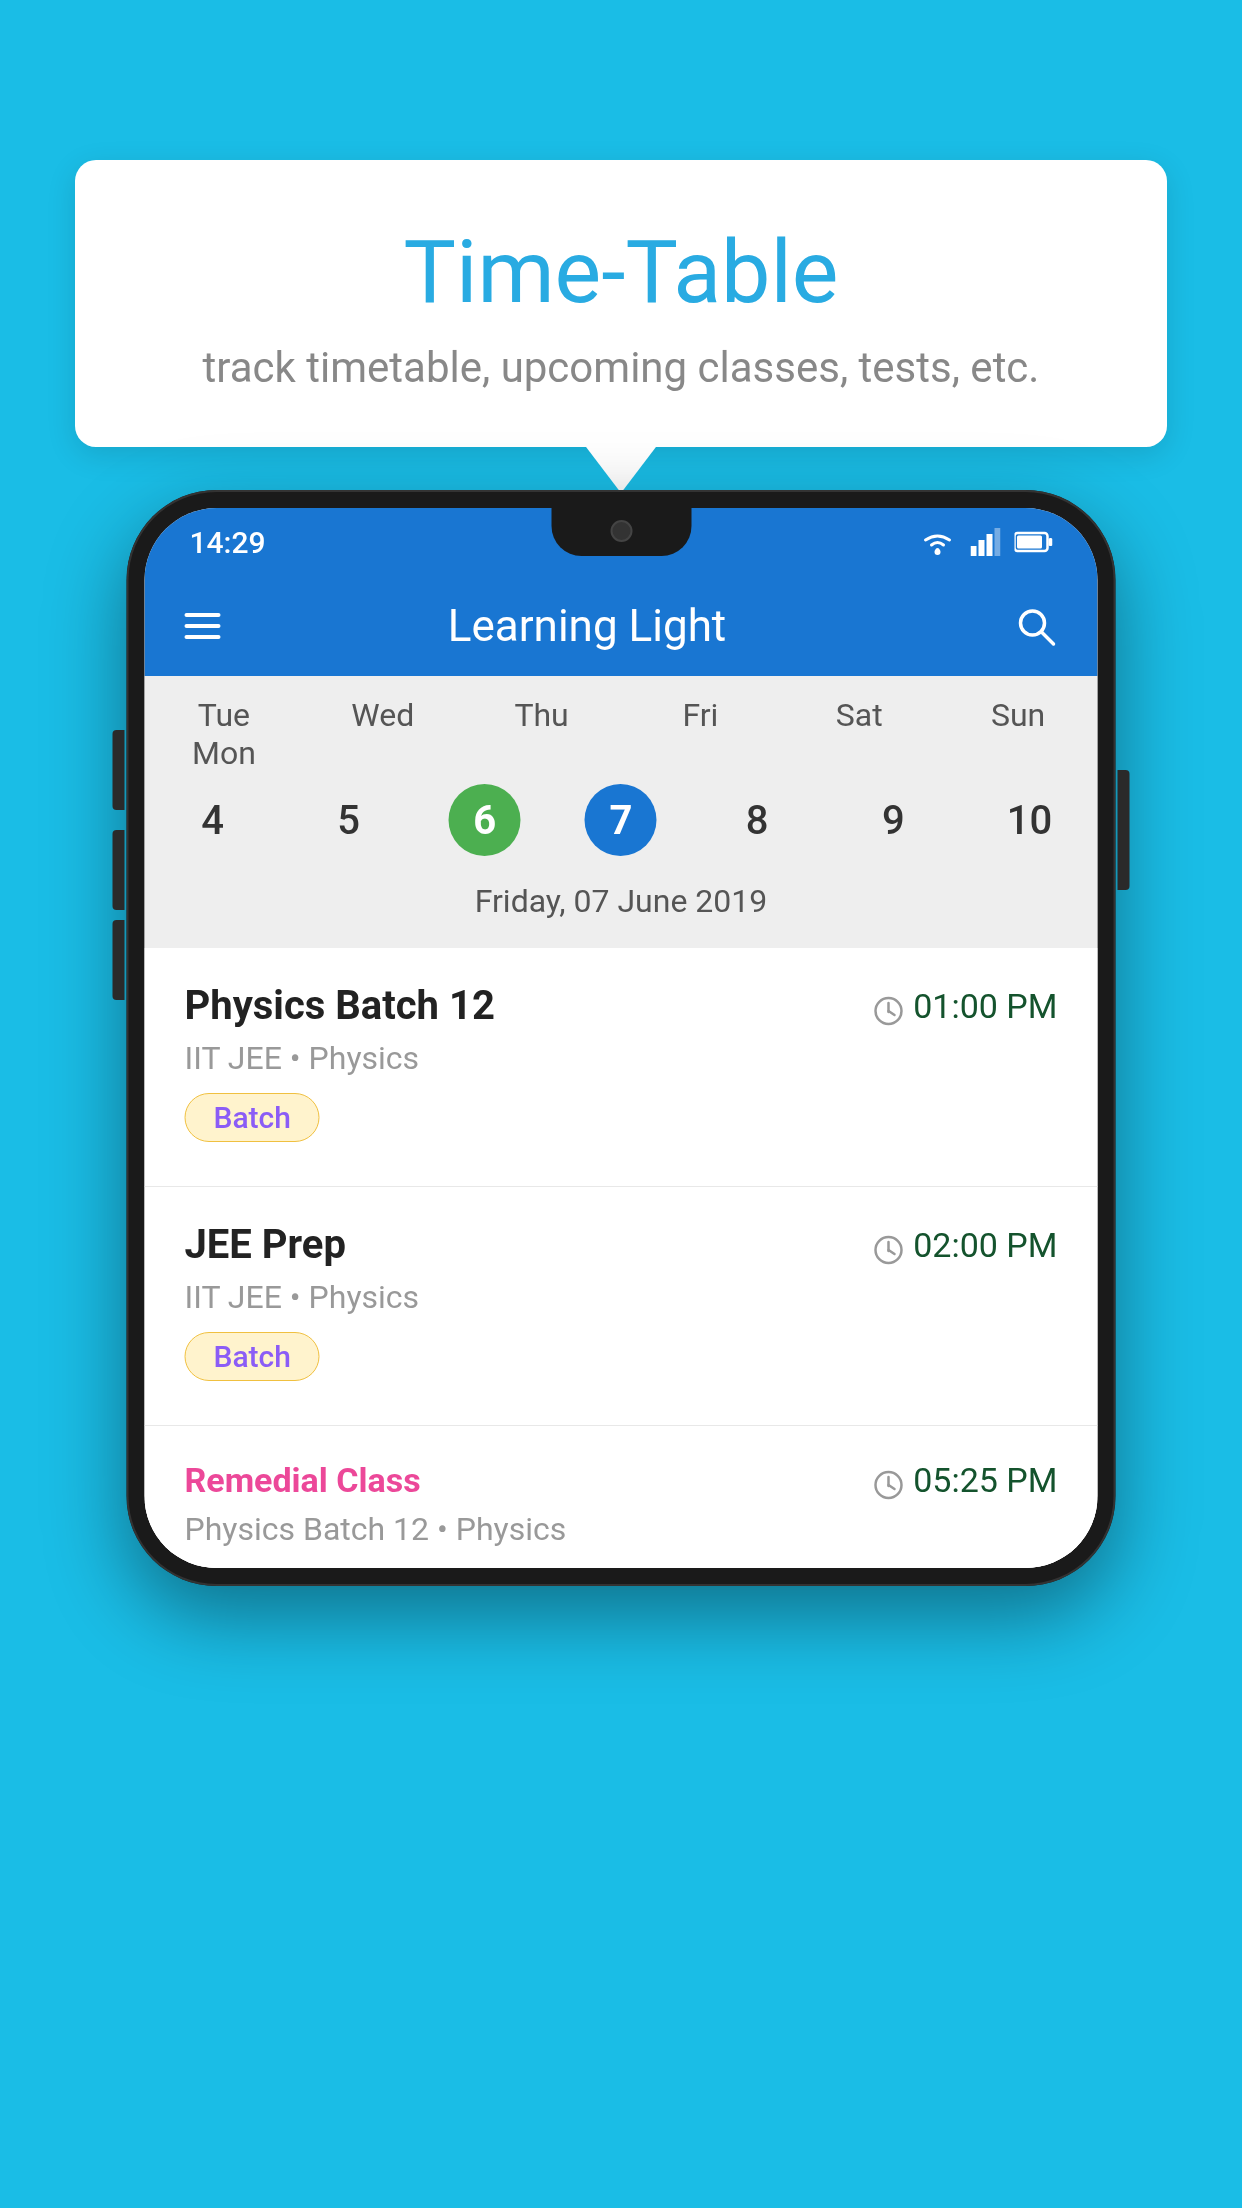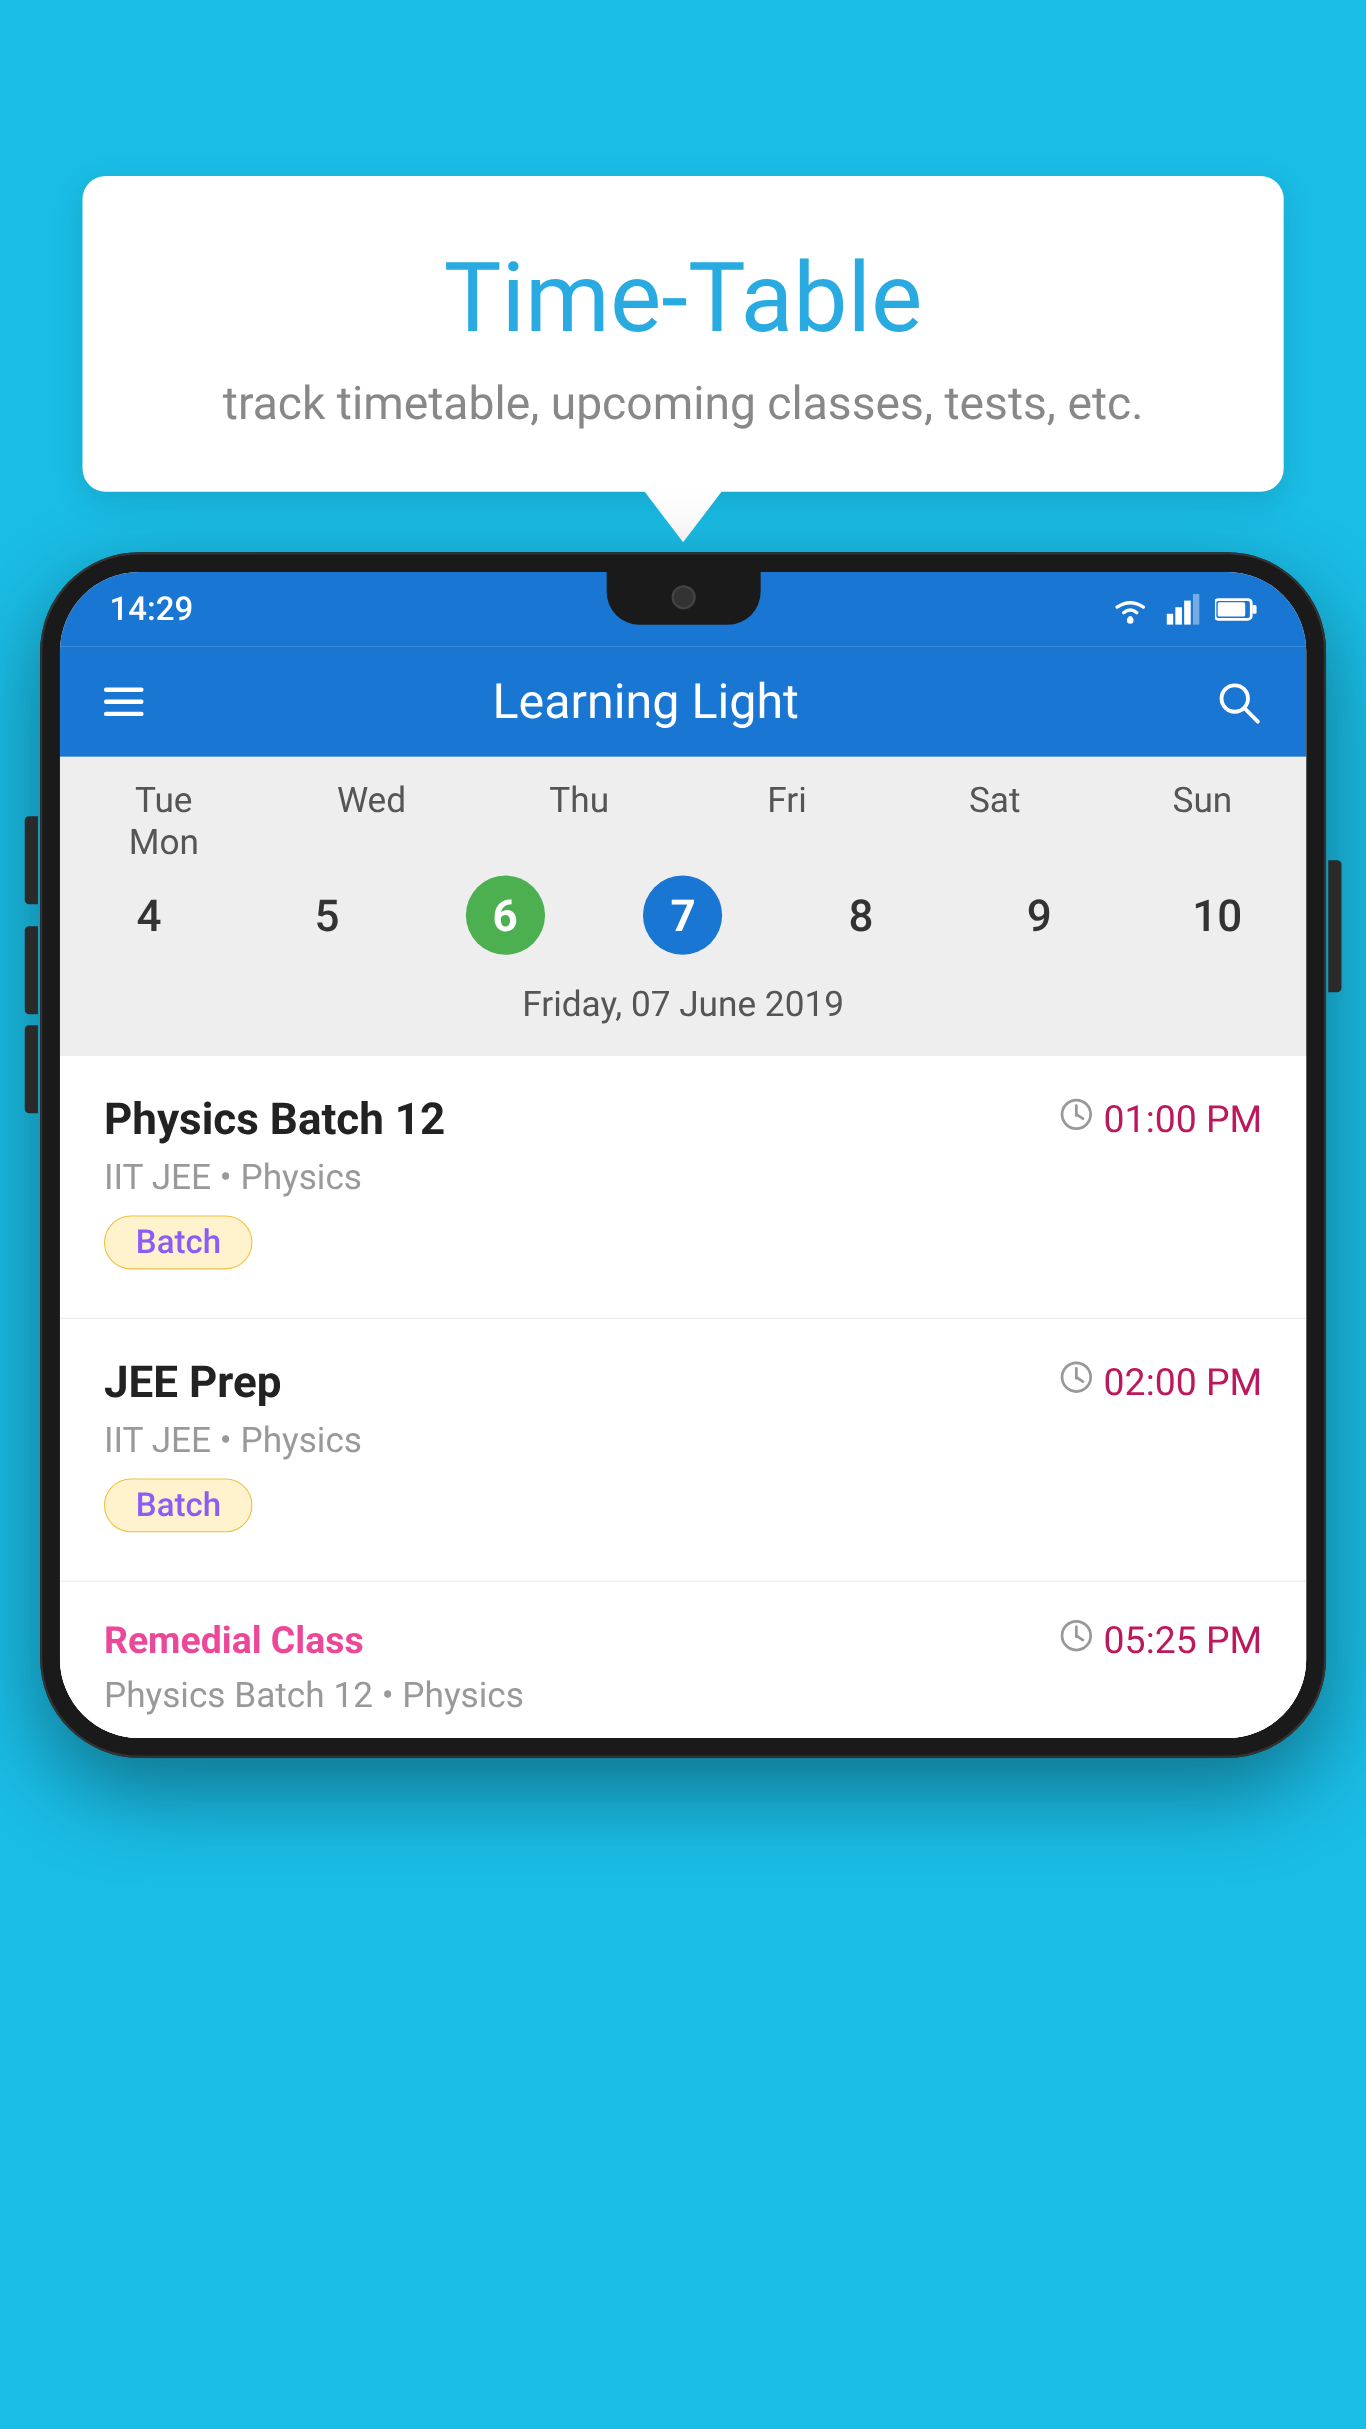--- a/index.html
+++ b/index.html
@@ -50,24 +50,24 @@
     .bubble-subtitle {
       text-align: center;
       font-size: 42px;
       color: #888;
       font-weight: 400;
     }
 
     
     .phone-wrapper {
       position: absolute;
-      top: 502px;
+      top: 490px;
       left: 50%;
       transform: translateX(-50%);
-      width: 1169px;
+      width: 989px;
     }
 
     .phone-frame {
       position: relative;
       background: #1a1a1a;
       border-radius: 90px;
       padding: 18px;
       box-shadow: 0 30px 80px rgba(0,0,0,0.4), inset 0 0 0 2px #333;
     }
 
@@ -262,23 +262,23 @@
     }
 
     .schedule-title {
       font-size: 40px;
       font-weight: 700;
       color: #222;
     }
 
     .schedule-time {
       display: flex;
-      align-items: flex-start;
+      align-items: flex-end;
       gap: 10px;
-      color: #be185d;
+      color: #14532d;
       font-size: 34px;
     }
 
     .schedule-subtitle {
       font-size: 32px;
       color: #999;
       margin-bottom: 16px;
     }
 
     .batch-badge {

